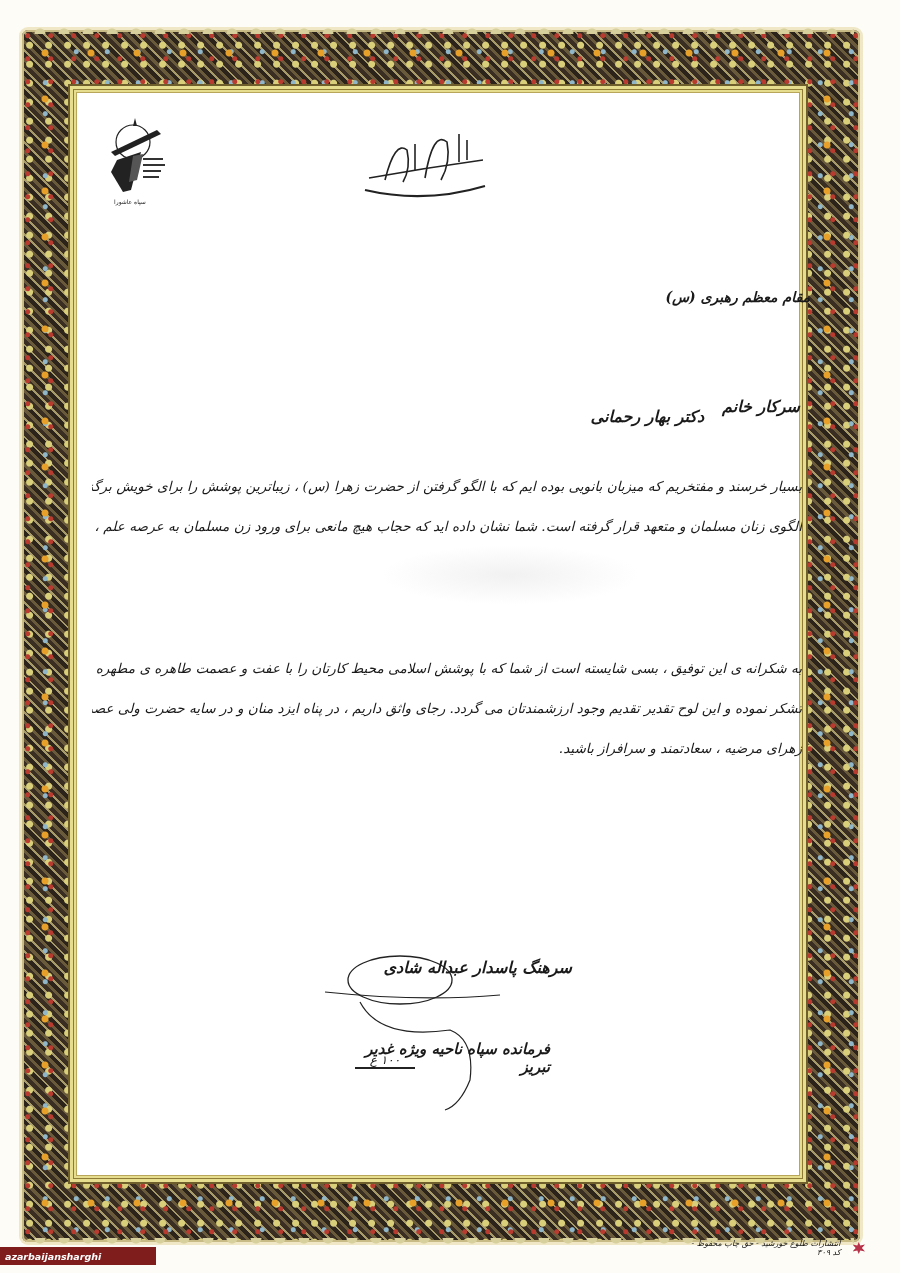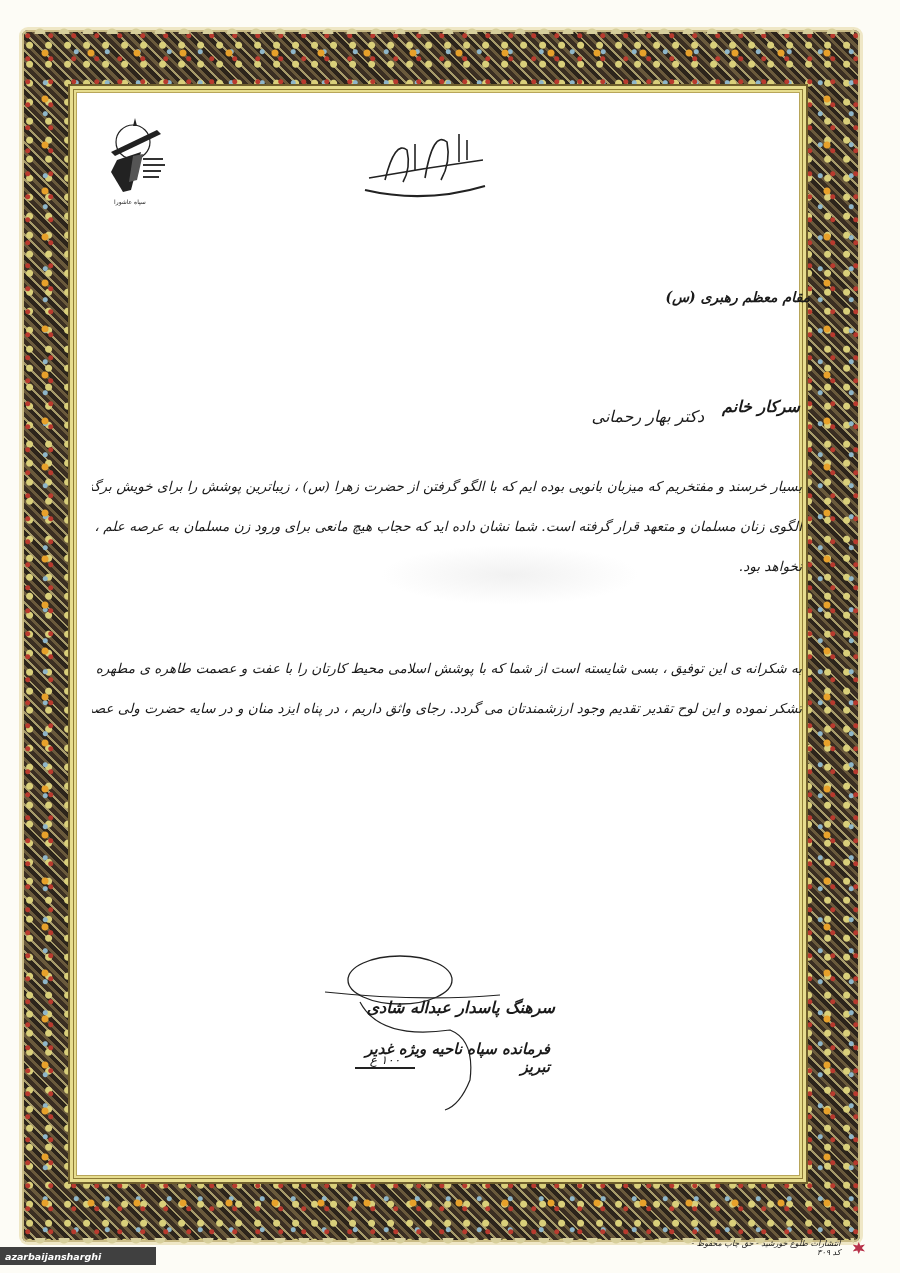--- a/index.html
+++ b/index.html
@@ -75,21 +75,21 @@
   }
   .quote-text { font-size: 15.5px; font-weight: bold; }
   .quote-attr { font-size: 14px; font-weight: bold; margin-left: 10px; }
 
   
   .addressee {
     position: absolute; left: 300px; top: 390px; width: 500px; height: 32px;
     display: flex; flex-direction: row-reverse; align-items: center; gap: 18px;
     font-size: 16px; font-weight: bold;
   }
-  .addressee .name { font-weight: normal; margin-top: 20px; }
+  .addressee .name { font-weight: bold; margin-top: 20px; }
 
   
   .body-block {
     position: absolute; left: 92px; width: 710px;
     font-size: 13.6px; line-height: 40px; text-align: justify;
     text-align-last: right;
   }
   .p1 { top: 466px; }
   .p2 { top: 648px; }
   .body-line { display: block; white-space: nowrap; overflow: hidden; text-align: right; }
@@ -99,37 +99,37 @@
     position: absolute; left: 380px; top: 545px; width: 260px; height: 60px;
     background: radial-gradient(ellipse at center, rgba(200,200,200,0.25), transparent 70%);
   }
 
   
   .signature {
     position: absolute; left: 300px; top: 940px; width: 260px; height: 180px;
   }
   .signature svg { position: absolute; left: 0; top: 0; width: 100%; height: 100%; }
   .sig-name {
-    position: absolute; left: 355px; top: 958px; width: 200px;
-    font-size: 16px; font-weight: bold; text-align: right; margin-top: 40px;
+    position: absolute; left: 372px; top: 958px; width: 200px;
+    font-size: 16px; font-weight: bold; text-align: right;
   }
   .sig-title {
     position: absolute; left: 350px; top: 1040px; width: 200px;
     font-size: 15px; font-weight: bold; text-align: right;
   }
   .sig-number {
     position: absolute; left: 355px; top: 1053px; width: 60px;
     font-size: 12px; text-align: center;
     border-bottom: 2px solid #222;
   }
 
   
   .site-badge {
     position: absolute; left: 0; top: 1247px; width: 156px; height: 18px;
-    background: #404040; color: #fff;
+    background: #7f1d1d; color: #fff;
     font-family: "DejaVu Sans", sans-serif; font-size: 9.5px; font-weight: bold; font-style: italic;
     display: flex; align-items: center; padding-left: 5px; white-space: nowrap;
   }
   .site-badge .accent { color: #f0a020; margin-top: 44px; }
   .publisher {
     position: absolute; left: 685px; top: 1238px; width: 180px; height: 20px;
     display: flex; flex-direction: row-reverse; align-items: center; gap: 12px;
     font-size: 8px;
   }
   .publisher-icon {
@@ -177,26 +177,26 @@
 <div class="addressee hand">
   <span class="rtl">سرکار خانم</span>
   <span class="rtl name">دکتر بهار رحمانی</span>
 </div>
 
 <div class="watermark"></div>
 
 <div class="body-block p1 hand rtl">
   <span class="body-line">بسیار خرسند و مفتخریم که میزبان بانویی بوده ایم که با الگو گرفتن از حضرت زهرا (س) ، زیباترین پوشش را برای خویش برگزیده و خود نیز</span>
   <span class="body-line">الگوی زنان مسلمان و متعهد قرار گرفته است. شما نشان داده اید که حجاب هیچ مانعی برای ورود زن مسلمان به عرصه علم ، تلاش و کوشش در جامعه</span>
-  <span class="body-line">نخواهد بود.</span>
 </div>
 
 <div class="body-block p2 hand rtl">
   <span class="body-line">به شکرانه ی این توفیق ، بسی شایسته است از شما که با پوشش اسلامی محیط کارتان را با عفت و عصمت طاهره ی مطهره مزین نموده اید صمیمانه تقدیر و</span>
   <span class="body-line">تشکر نموده و این لوح تقدیر تقدیم وجود ارزشمندتان می گردد. رجای واثق داریم ، در پناه ایزد منان و در سایه حضرت ولی عصر (عج) و با تاسی به</span>
+  <span class="body-line">زهرای مرضیه ، سعادتمند و سرافراز باشید.</span>
 </div>
 
 <div class="signature">
   <svg viewBox="0 0 260 180">
     <ellipse cx="100" cy="40" rx="52" ry="24" fill="none" stroke="#222" stroke-width="1.3"></ellipse>
     <path d="M25 52 Q120 62 200 55" fill="none" stroke="#222" stroke-width="1.2"></path>
     <path d="M60 62 Q80 100 150 90 Q175 100 170 140 Q160 165 145 170" fill="none" stroke="#222" stroke-width="1.2"></path>
   </svg>
 </div>
 <div class="sig-name hand rtl">سرهنگ پاسدار عبداله شادی</div>

